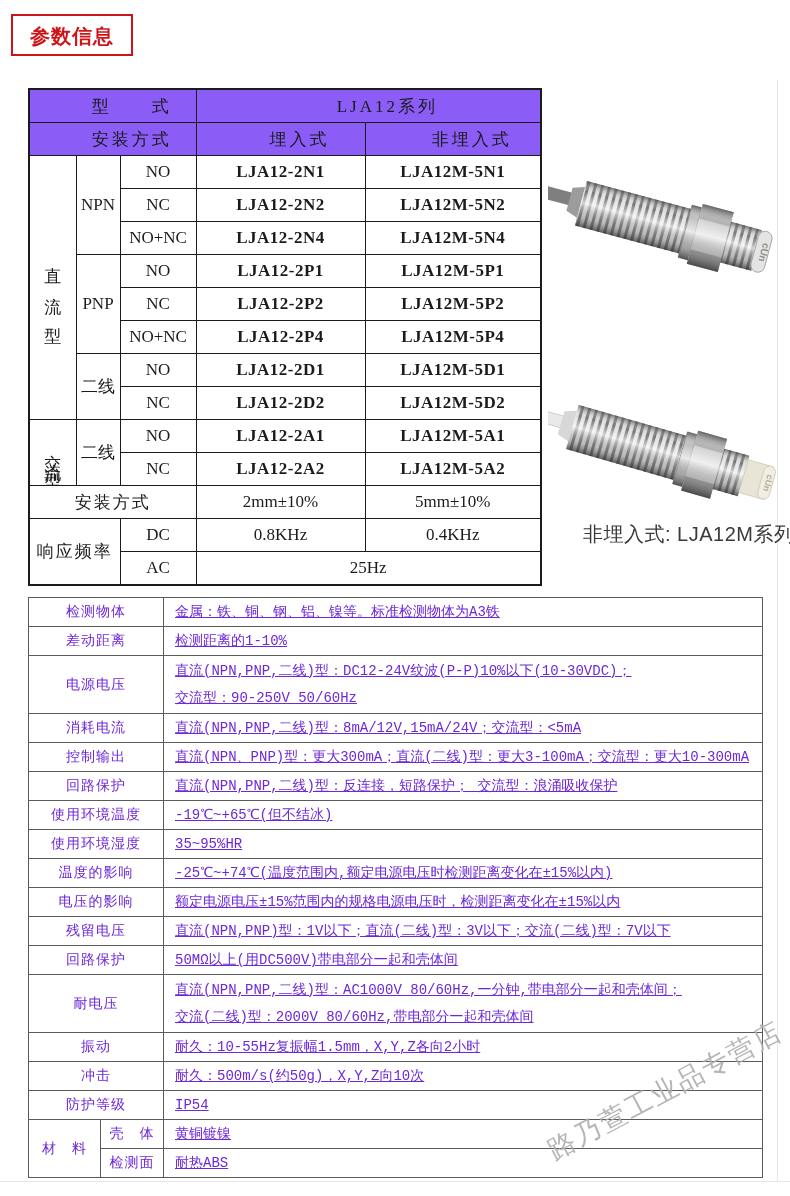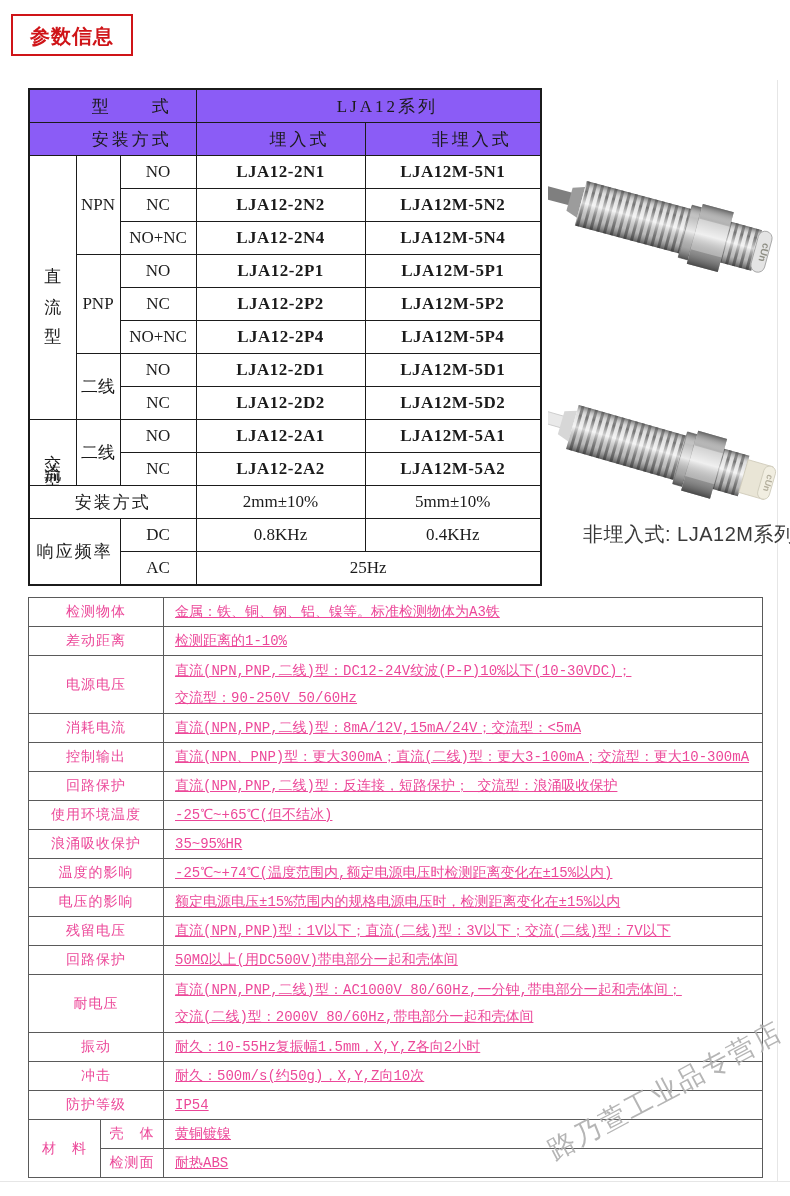--- a/index.html
+++ b/index.html
@@ -24,21 +24,21 @@
   .model-table tr.hdr td{background:#8b5cf6;letter-spacing:3px;padding-left:38px;}
   .model-table td.model{letter-spacing:0.5px;font-weight:bold;}
   .vert-span{display:inline-block;writing-mode:vertical-rl;text-orientation:upright;line-height:1;}
   .dc-span{letter-spacing:30px;transform:translateY(14px);}
   .ac-span{letter-spacing:9px;transform:translateY(4px);}
   .spaced2{letter-spacing:2px;}
 
   
   .spec-table{position:absolute;left:28px;top:597px;width:734px;border-collapse:collapse;
               table-layout:fixed;font-family:"Liberation Mono","DejaVu Sans Mono",monospace;
-              color:#ec4899;border:1px solid #555;}
+              color:#6d28d9;border:1px solid #555;}
   .spec-table td{border:1px solid #5a5a5a;font-size:14px;height:28px;vertical-align:middle;
                  padding:0;overflow:hidden;}
   .spec-table td.lbl{text-align:center;letter-spacing:1px;}
   .spec-table td.val{text-align:left;padding:0 6px 0 11px;text-decoration:underline;}
   .spec-table tr.two td{height:57px;}
   .spec-table tr.two .val div{line-height:27px;}
 
   
   .photo{position:absolute;}
   .caption{position:absolute;font-size:20px;color:#3a3a3a;letter-spacing:0.5px;white-space:nowrap;}
@@ -242,24 +242,24 @@
     <tr>
       <td colspan="2" class="lbl">控制输出</td>
       <td class="val">直流(NPN、PNP)型：更大300mA；直流(二线)型：更大3-100mA；交流型：更大10-300mA</td>
     </tr>
     <tr>
       <td colspan="2" class="lbl">回路保护</td>
       <td class="val">直流(NPN,PNP,二线)型：反连接，短路保护； 交流型：浪涌吸收保护</td>
     </tr>
     <tr>
       <td colspan="2" class="lbl">使用环境温度</td>
-      <td class="val">-25℃~+65℃(但不结冰)</td>
-    </tr>
-    <tr>
-      <td colspan="2" class="lbl">浪涌吸收保护</td>
+      <td class="val">-19℃~+65℃(但不结冰)</td>
+    </tr>
+    <tr>
+      <td colspan="2" class="lbl">使用环境湿度</td>
       <td class="val">35~95%HR</td>
     </tr>
     <tr>
       <td colspan="2" class="lbl">温度的影响</td>
       <td class="val">-25℃~+74℃(温度范围内,额定电源电压时检测距离变化在±15%以内)</td>
     </tr>
     <tr>
       <td colspan="2" class="lbl">电压的影响</td>
       <td class="val">额定电源电压±15%范围内的规格电源电压时，检测距离变化在±15%以内</td>
     </tr>

